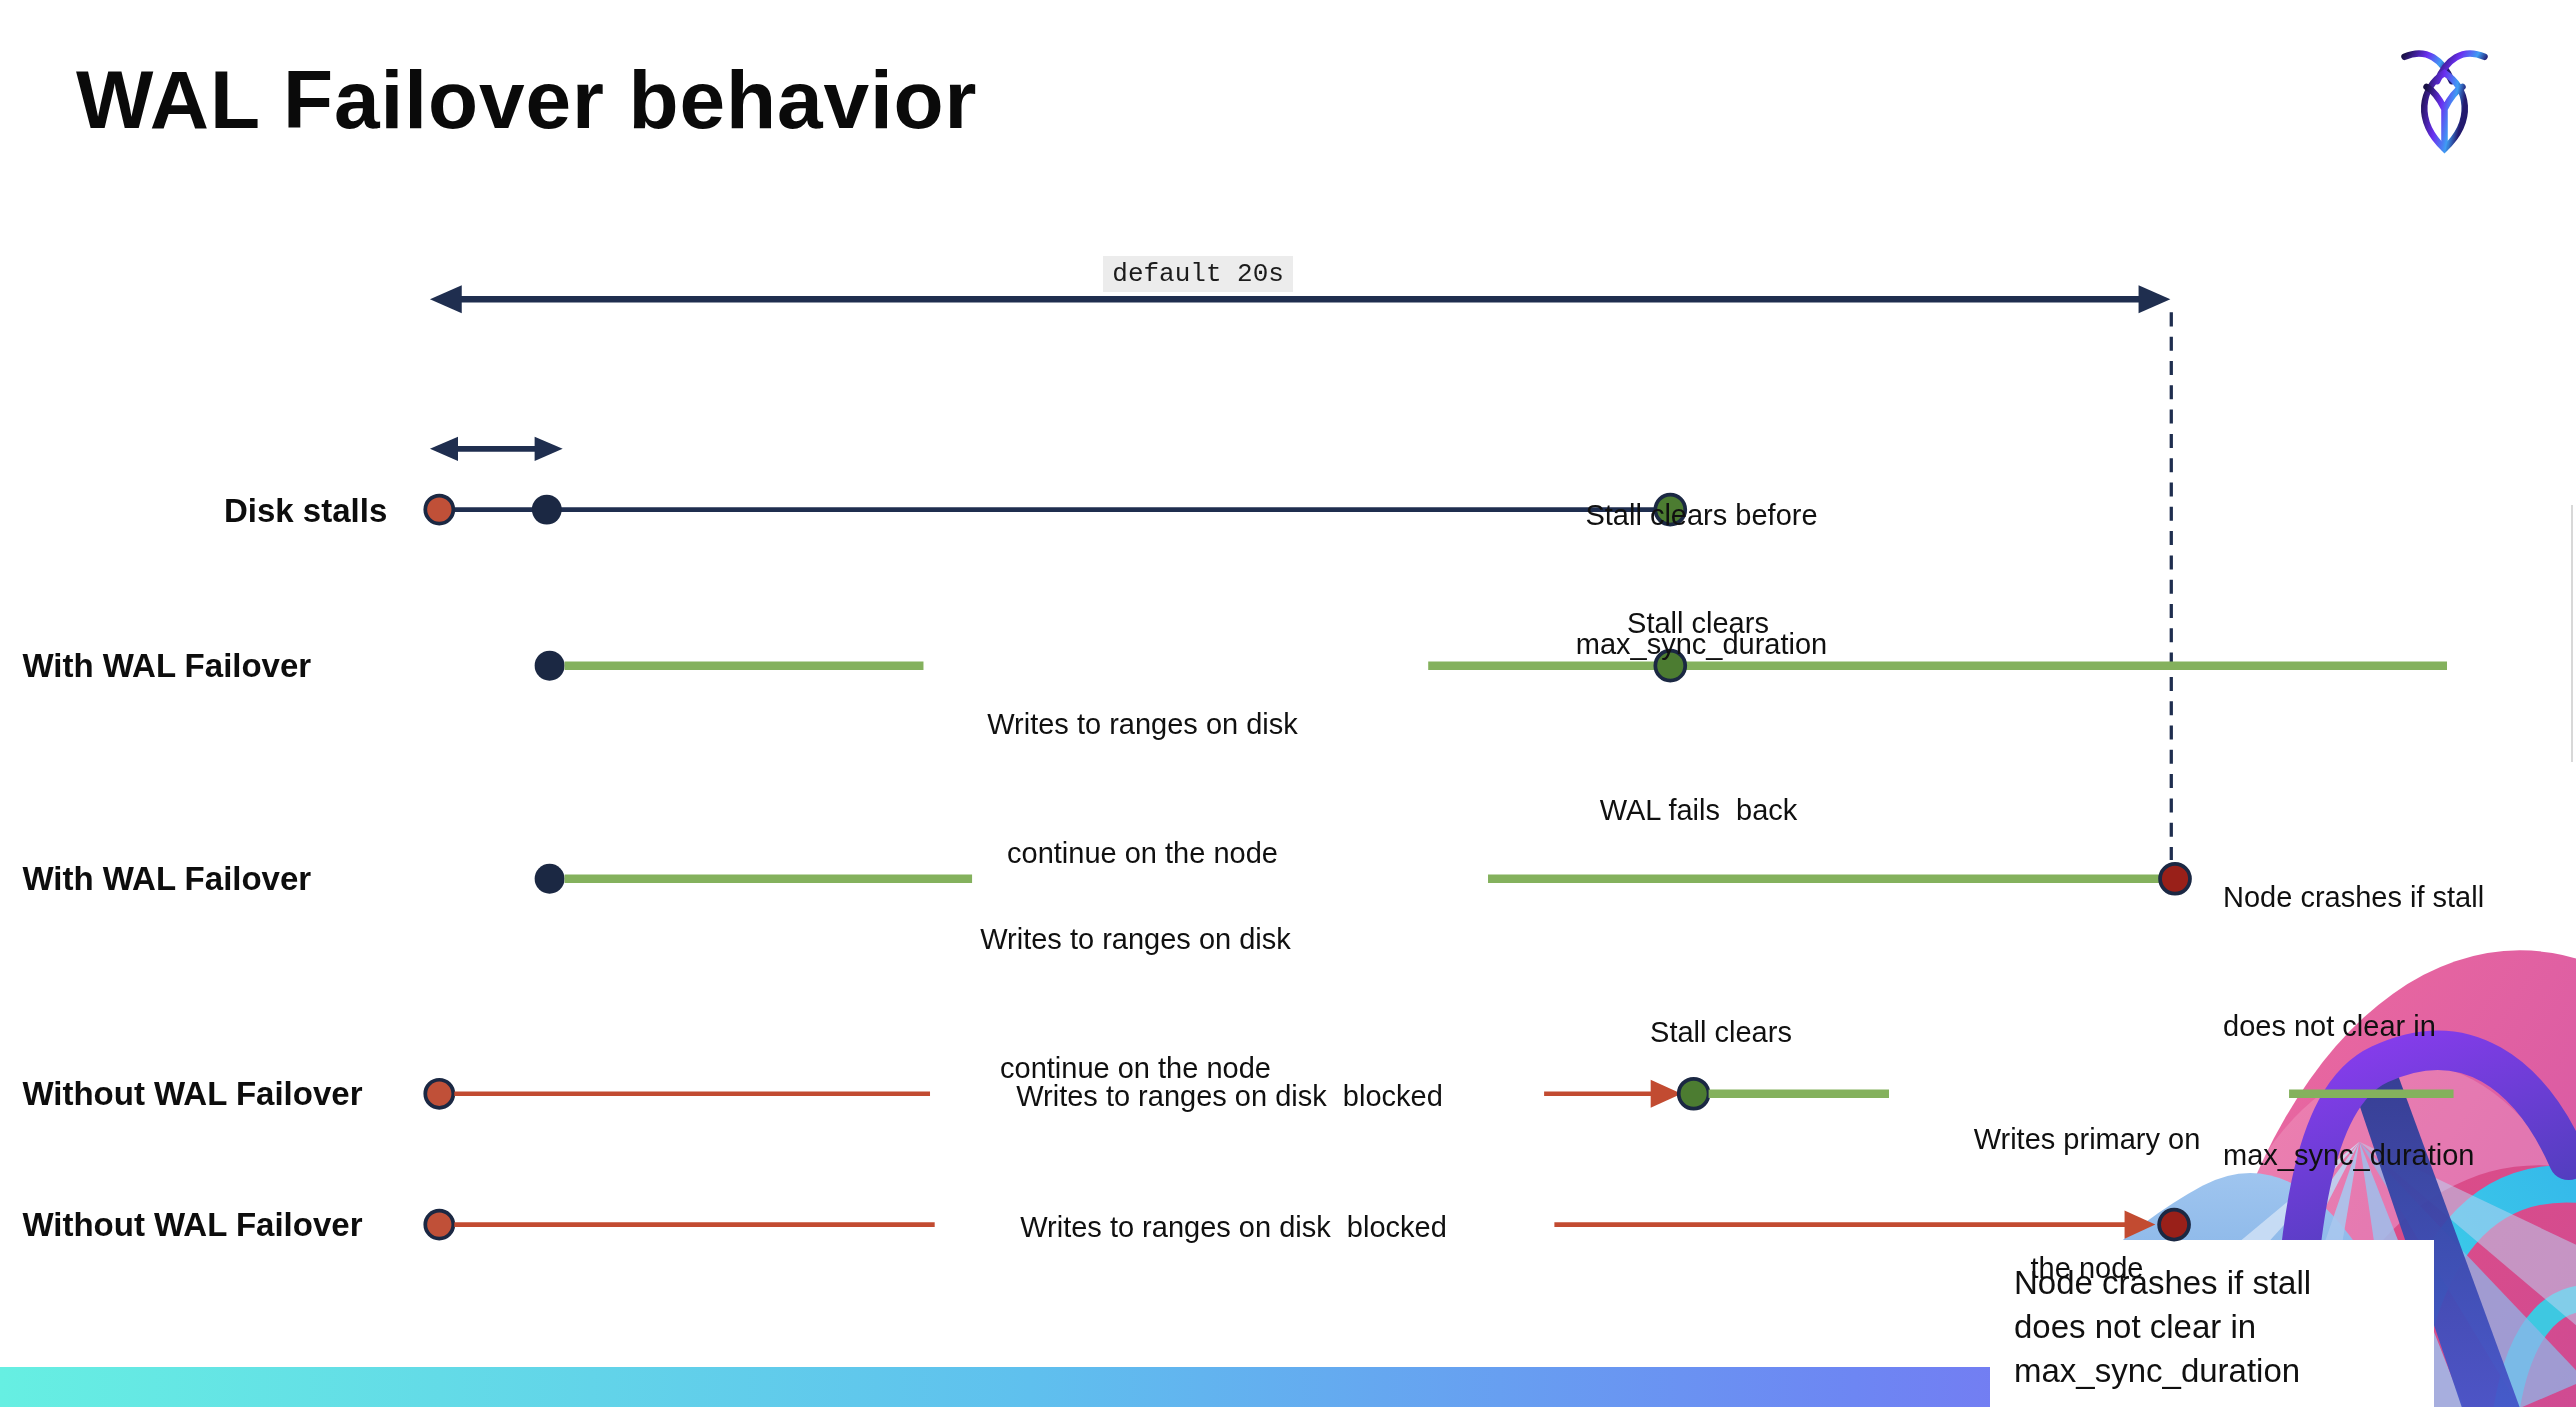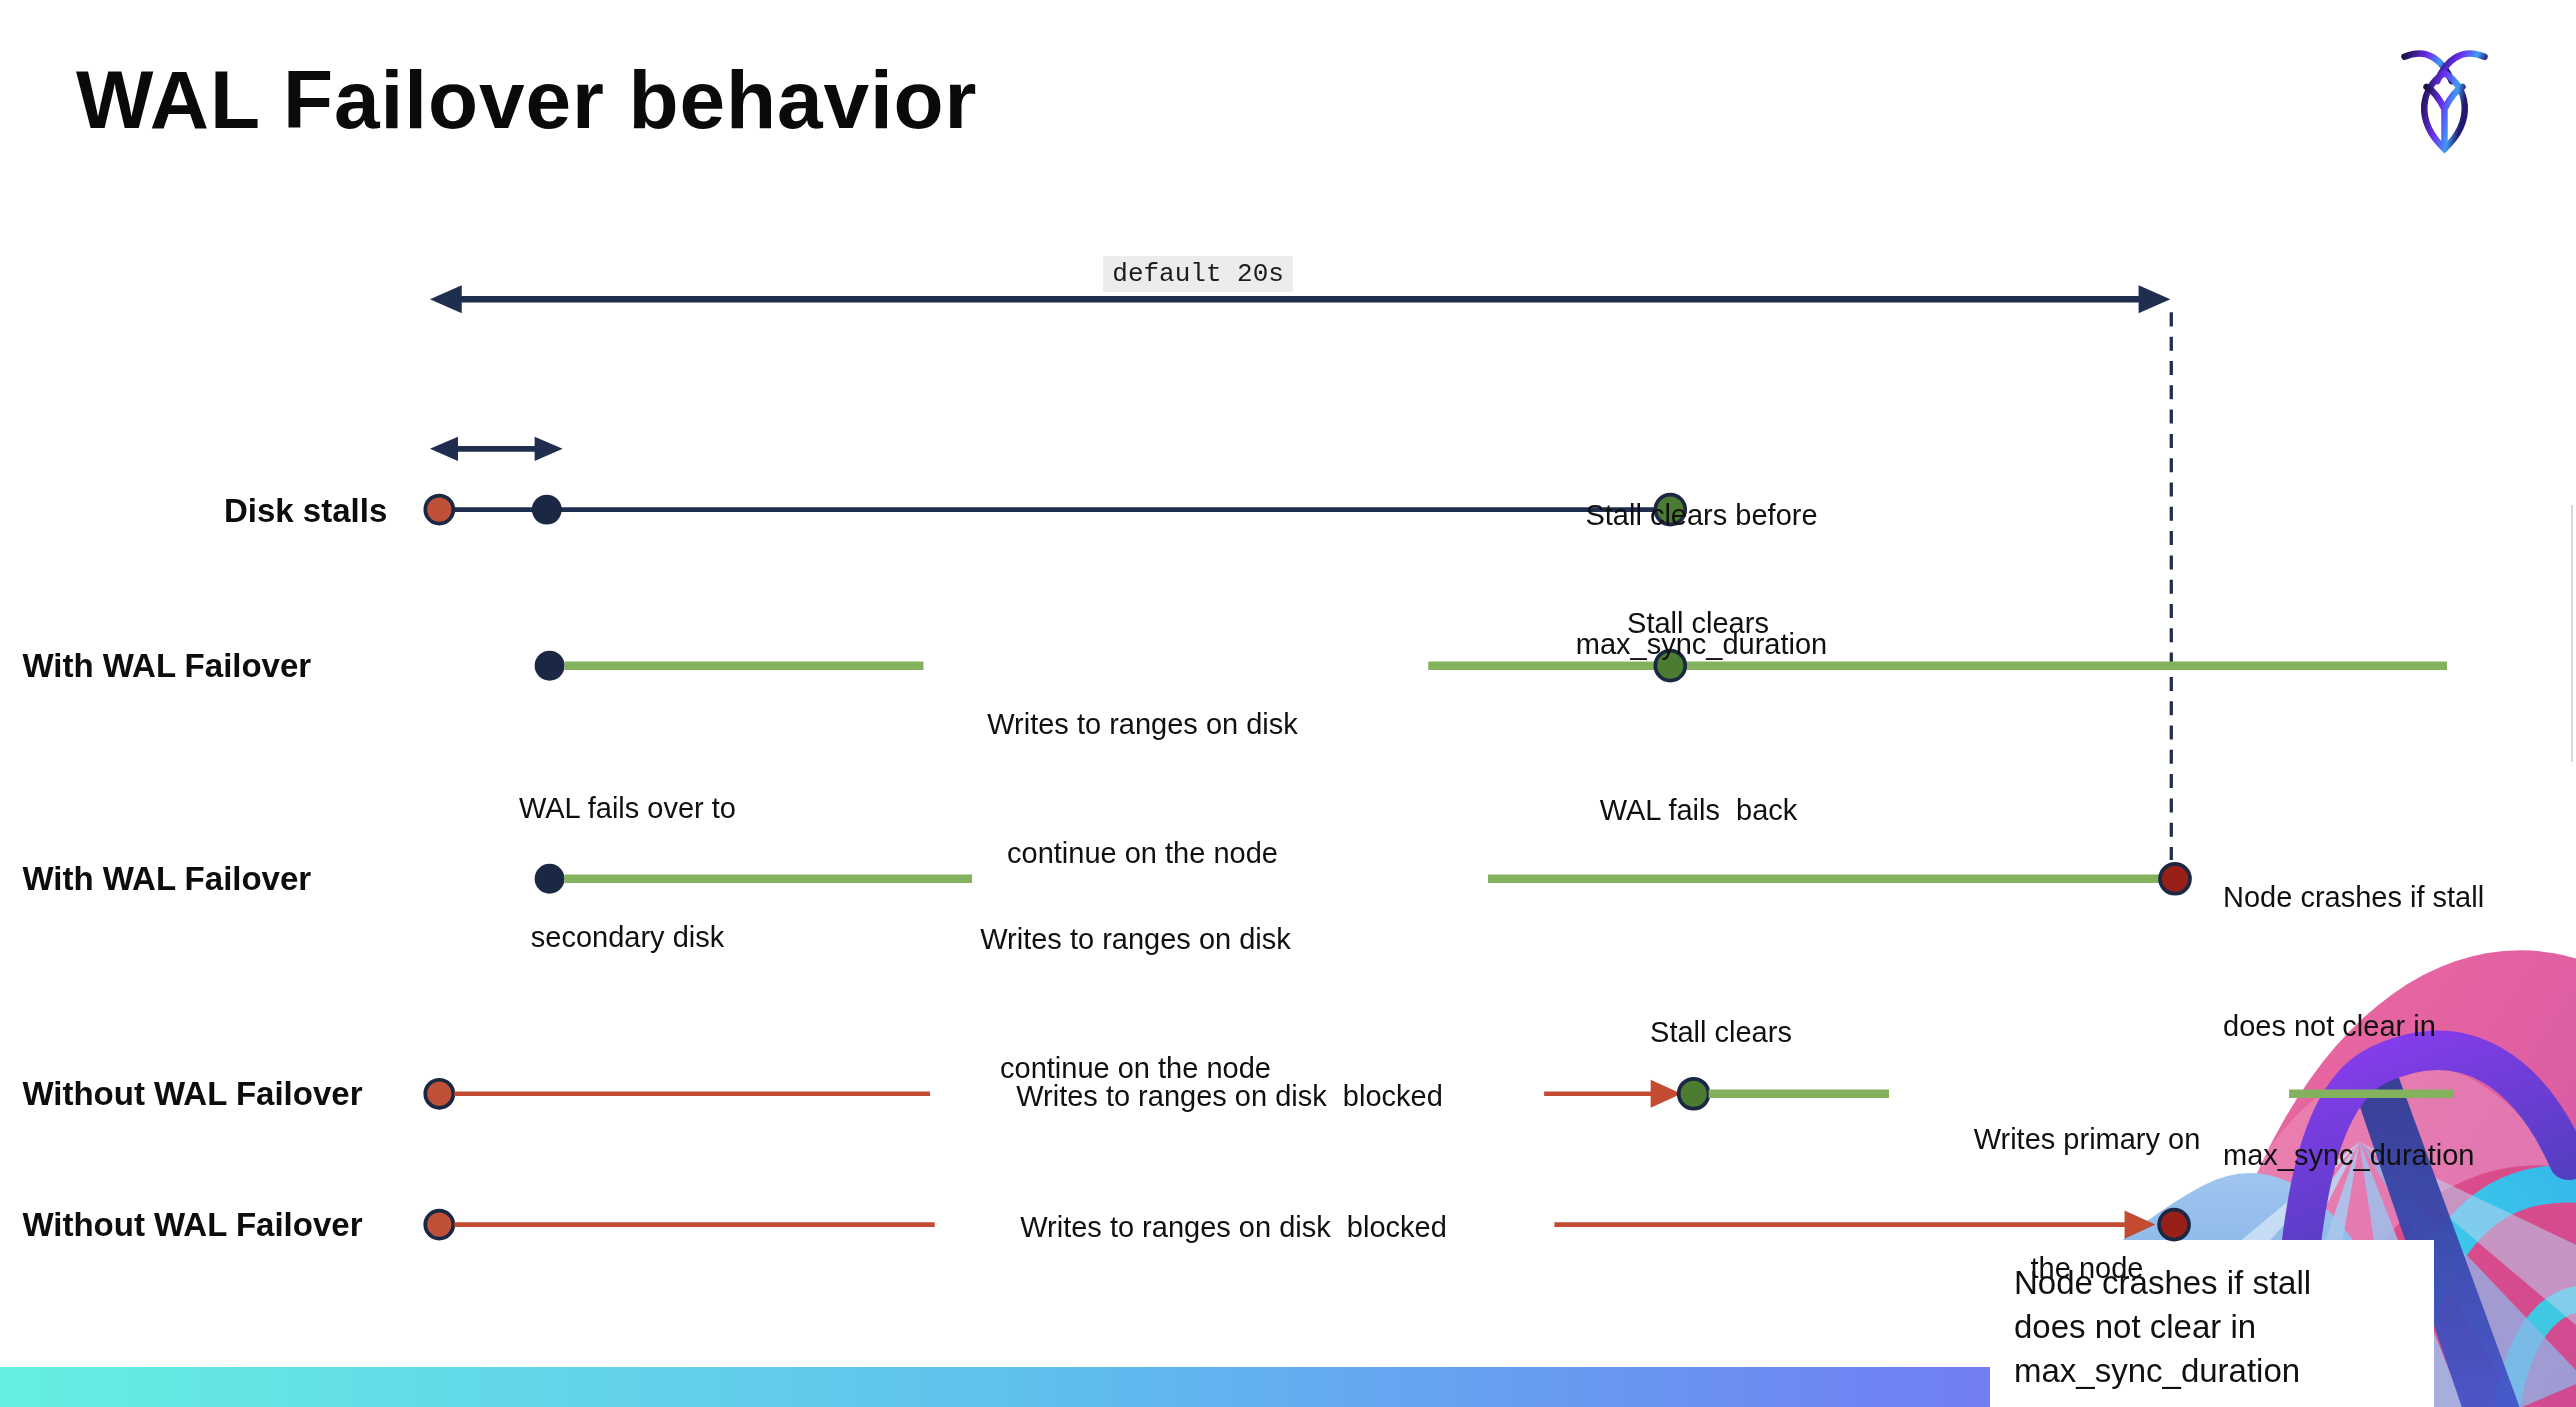--- a/index.html
+++ b/index.html
@@ -126,24 +126,20 @@
   <div class="note center" style="left:1496px;top:408px;width:411px;">
     <div>Stall clears before</div>
     <div>max_sync_duration</div>
   </div>
 
   <div class="note center" style="left:937px;top:617px;width:411px;">
     <div>Writes to ranges on disk</div>
     <div>continue on the node</div>
   </div>
 
-  <div class="note center" style="left:422px;top:701px;width:411px;">
-    <div>WAL fails over to</div>
-    <div>secondary disk</div>
-  </div>
 
   <div class="note center" style="left:1558px;top:602px;width:280px;">Stall clears</div>
 
   <div class="note center" style="left:1493px;top:703px;width:411px;">
     <div>WAL fails  back</div>
   </div>
 
   <div class="note center" style="left:930px;top:832px;width:411px;">
     <div>Writes to ranges on disk</div>
     <div>continue on the node</div>

